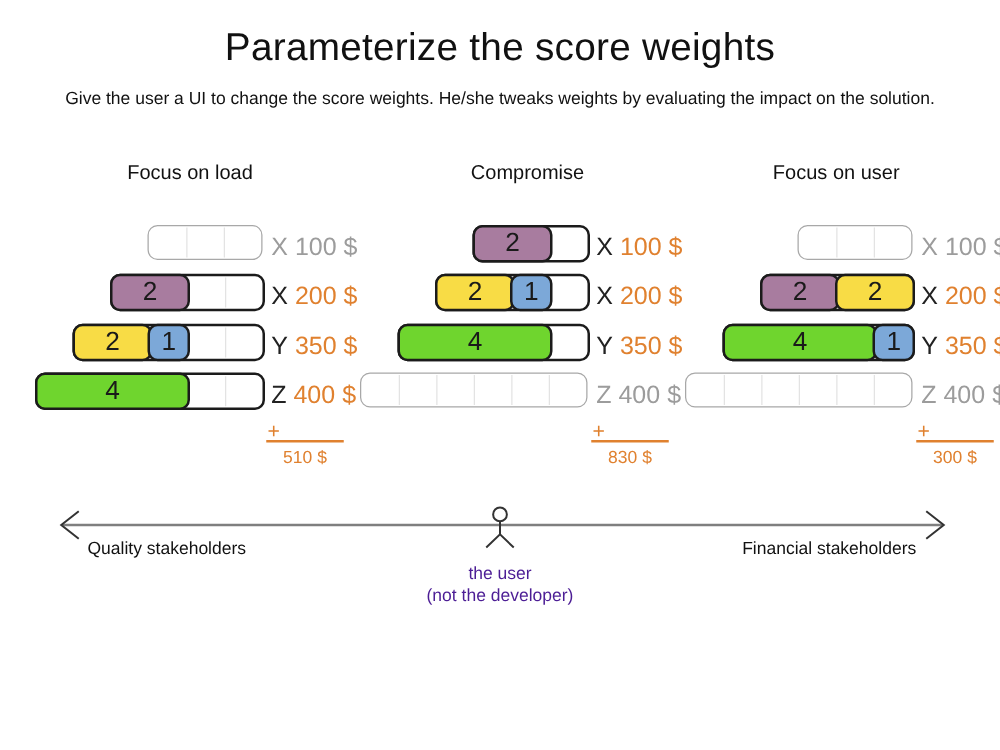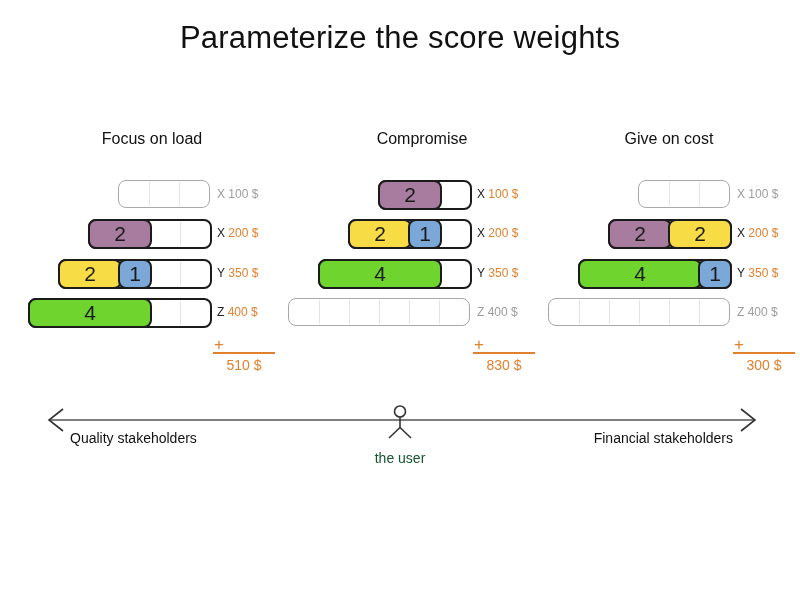--- a/index.html
+++ b/index.html
@@ -22,34 +22,35 @@
   .row-box { position:absolute; background:#fff; border-radius:8px; height:26px; }
   .row-box.active   { border:2px solid #1b1b1b; }
   .row-box.inactive { border:1.5px solid #a8a8a8; }
   .block {
     position:absolute; box-sizing:border-box; height:30px;
     border:2px solid #1b1b1b; border-radius:8px;
     display:flex; align-items:center; justify-content:center;
     font-size:21px; color:#1a1a1a;
   }
   .divider { position:absolute; width:1px; top:1px; height:24px; }
-  .row-label { position:absolute; font-size:12px; white-space:nowrap; }
+  .row-label { position:absolute; font-size:20px; white-space:nowrap; }
   .sum { position:absolute; width:62px; top:338px; }
   .sum-top { font-size:17px; line-height:13px; padding:0 0 1px 1px; }
   .sum-value { font-size:14px; text-align:center; padding-top:3px; }
   .axis-label { position:absolute; font-size:14px; color:#111; white-space:nowrap; }
-  .center-caption { position:absolute; left:300px; width:200px; text-align:center; font-size:14px; color:#14532d; }
+  .center-caption { position:absolute; left:300px; width:200px; text-align:center; font-size:14px; color:#4c1d95; }
   svg.axis { position:absolute; left:0; top:395px; }
 </style>
 </head>
 <body>
 
 <div class="canvas">
 
   <div class="title">Parameterize the score weights</div>
+  <div class="subtitle">Give the user a UI to change the score weights. He/she tweaks weights by evaluating the impact on the solution.</div>
 
   <div id="diagram">
       <div class="col-header" style="left: 42px;">Focus on load</div>
       <div class="row-box inactive" style="width: 90px; left: 118px; top: 180px;">
         <div class="divider" style="left: 30px; background: rgb(227, 227, 227);"></div>
         <div class="divider" style="left: 60px; background: rgb(227, 227, 227);"></div>
       </div>
       <div class="row-label" style="left: 217px; top: 187px;"><div style="display: inline; color: rgb(156, 156, 156);">X</div><div style="display: inline; color: rgb(156, 156, 156);">&nbsp;100 $</div></div>
       <div class="row-box active" style="width: 120px; left: 88px; top: 219px;">
         <div class="block" style="left: -2px; top: -2px; width: 64px; background: rgb(168, 124, 159);">2</div>
@@ -90,21 +91,21 @@
         <div class="divider" style="left: 60px; background: rgb(227, 227, 227);"></div>
         <div class="divider" style="left: 90px; background: rgb(227, 227, 227);"></div>
         <div class="divider" style="left: 120px; background: rgb(227, 227, 227);"></div>
         <div class="divider" style="left: 150px; background: rgb(227, 227, 227);"></div>
       </div>
       <div class="row-label" style="left: 477px; top: 305px;"><div style="display: inline; color: rgb(156, 156, 156);">Z</div><div style="display: inline; color: rgb(156, 156, 156);">&nbsp;400 $</div></div>
       <div class="sum" style="left: 473px; color: rgb(224, 129, 47);">
         <div class="sum-top" style="border-bottom: 2px solid rgb(224, 129, 47);">+</div>
         <div class="sum-value">830 $</div>
       </div>
-      <div class="col-header" style="left: 559px;">Give on cost</div>
+      <div class="col-header" style="left: 559px;">Focus on user</div>
       <div class="row-box inactive" style="width: 90px; left: 638px; top: 180px;">
         <div class="divider" style="left: 30px; background: rgb(227, 227, 227);"></div>
         <div class="divider" style="left: 60px; background: rgb(227, 227, 227);"></div>
       </div>
       <div class="row-label" style="left: 737px; top: 187px;"><div style="display: inline; color: rgb(156, 156, 156);">X</div><div style="display: inline; color: rgb(156, 156, 156);">&nbsp;100 $</div></div>
       <div class="row-box active" style="width: 120px; left: 608px; top: 219px;">
         <div class="block" style="left: -2px; top: -2px; width: 64px; background: rgb(168, 124, 159);">2</div>
         <div class="block" style="left: 58px; top: -2px; width: 64px; background: rgb(248, 220, 69);">2</div>
       </div>
       <div class="row-label" style="left: 737px; top: 226px;"><div style="display: inline; color: rgb(34, 34, 34);">X</div><div style="display: inline; color: rgb(224, 129, 47);">&nbsp;200 $</div></div>
@@ -134,14 +135,15 @@
     <g>
       <circle cx="400" cy="16.5" r="5.5" fill="#ffffff" stroke="#333" stroke-width="1.6"></circle>
       <line x1="400" y1="22" x2="400" y2="32.5" stroke="#333" stroke-width="1.6"></line>
       <polyline points="389,43 400,32.5 411,43" fill="none" stroke="#333" stroke-width="1.6"></polyline>
     </g>
   </svg>
 
   <div class="axis-label" style="left:500px; top:430px; width:233px; text-align:right;">Financial stakeholders</div>
   <div class="axis-label" style="left:70px; top:430px;">Quality stakeholders</div>
   <div class="center-caption" style="top:450px;">the user</div>
+  <div class="center-caption" style="top:468px;">(not the developer)</div>
 
 </div>
 
 </body></html>

